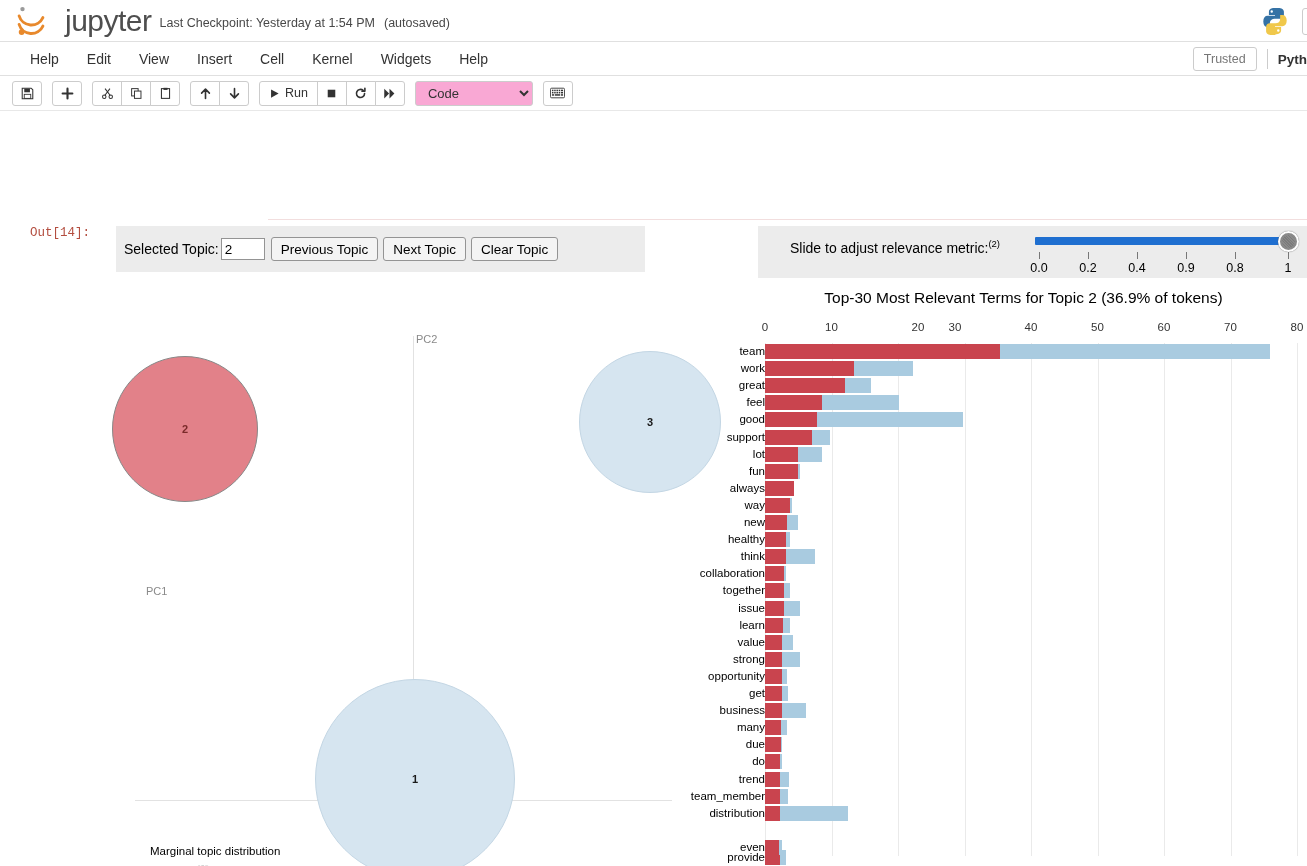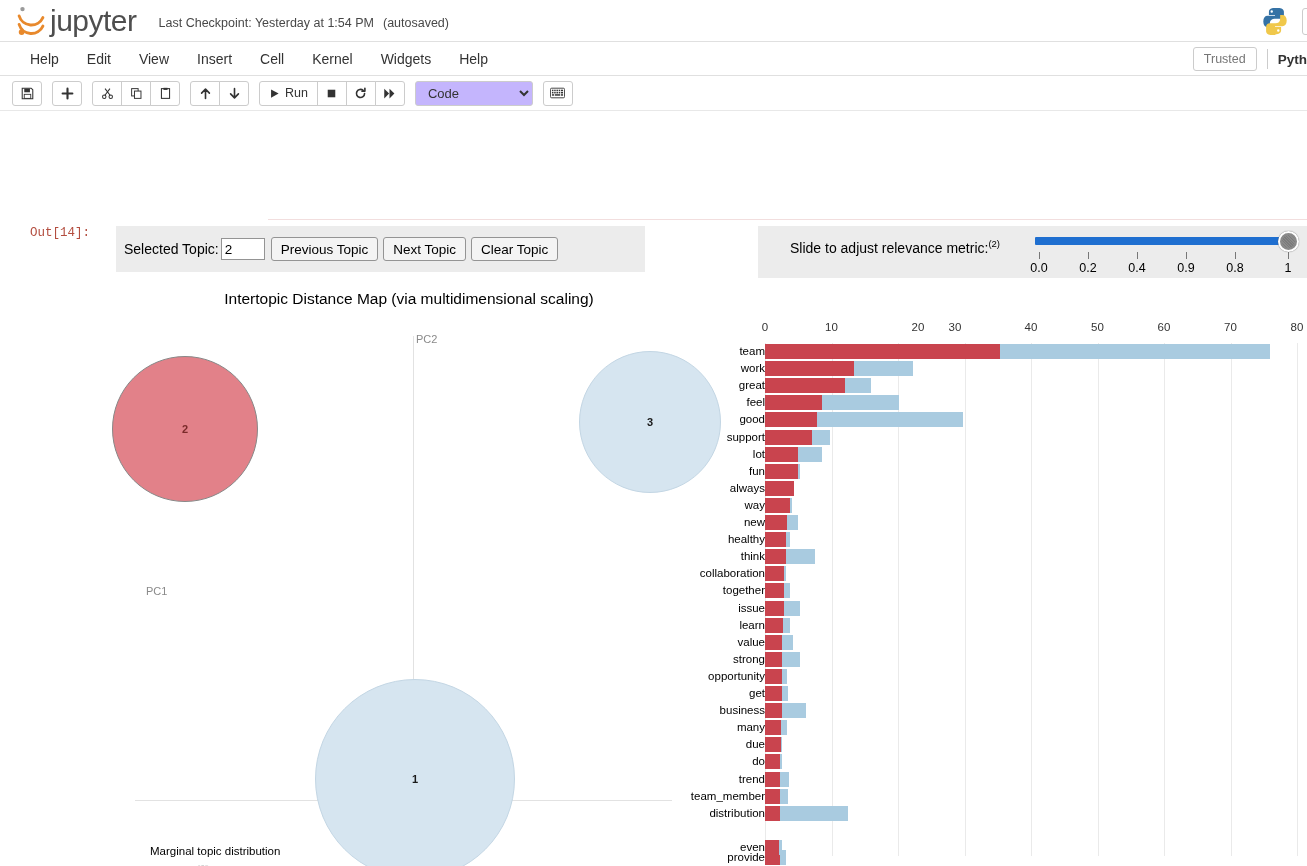--- a/index.html
+++ b/index.html
@@ -15,31 +15,31 @@
 
   
   .jp-header {
     height:42px;
     border-bottom:1px solid #e0e0e0;
     display:flex; align-items:center;
     padding:0 8px 0 14px;
     position:relative;
     background:#fff;
   }
-  .jp-logo { display:flex; align-items:flex-end; gap:0; }
+  .jp-logo { display:flex; align-items:flex-end; gap:15px; }
   .jp-logo svg { display:block; }
   .jp-logo-text {
     font-size:30px; color:#4e4e4e; font-weight:400;
     letter-spacing:-0.5px; margin-left:2px;
   }
   .nb-name {
     font-size:21px; color:#333; margin-left:18px; font-weight:400;
   }
   .checkpoint {
-    font-size:12.5px; color:#484848; margin-left:22px; padding-top:5px;
+    font-size:12.5px; color:#484848; margin-left:8px; padding-top:5px;
   }
   .autosaved {
     font-size:12.5px; color:#484848; margin-left:9px; padding-top:5px;
   }
   .hdr-right {
     position:absolute; right:0; top:0; height:42px;
     display:flex; align-items:center; gap:12px; padding-right:0;
   }
   .py-logo { width:30px; height:30px; }
   .logout-btn {
@@ -84,21 +84,21 @@
     font-size:13px; color:#333; margin-left:-1px;
   }
   .tb-group .tb-btn:first-child { margin-left:0; border-radius:3px 0 0 3px; }
   .tb-group .tb-btn:last-child { border-radius:0 3px 3px 0; }
   .tb-group.single .tb-btn { border-radius:3px; }
   .tb-run {
     width:auto; padding:0 9px; gap:5px; font-size:12.5px;
   }
   .tb-select {
     height:25px; border:1px solid #ccc; border-radius:3px;
-    font-size:13px; color:#333; background:#c4b5fd; width:118px;
+    font-size:13px; color:#333; background:#f9a8d4; width:118px;
     padding-left:8px; margin-right:10px;
     font-family:"Liberation Sans", sans-serif;
   }
   .tb-kbd {
     width:30px; height:25px; border:1px solid #ccc; background:#fff;
     border-radius:3px; display:flex; align-items:center; justify-content:center;
   }
 
   
   .nb-body { position:relative; width:1307px; height:755px; background:#fff; }
@@ -399,21 +399,21 @@
         <div class="slbl" style="left:4px">0.0</div>
         <div class="slbl" style="left:53px">0.2</div>
         <div class="slbl" style="left:102px">0.4</div>
         <div class="slbl" style="left:151px">0.9</div>
         <div class="slbl" style="left:200px">0.8</div>
         <div class="slbl" style="left:253px">1</div>
       </div>
     </div>
   </div>
 
-  <div class="map-title">Intertopic Distance Map (via multidimensional scaling)</div>
+  <div class="bars-title">Top-30 Most Relevant Terms for Topic 2 (36.9% of tokens)</div>
 
   <div class="map-area">
     <div class="map-axis-v"></div>
     <div class="map-axis-h"></div>
     <div class="axis-lbl" style="left:416px; top:22px;">PC2</div>
     <div class="axis-lbl" style="left:146px; top:274px;">PC1</div>
     <div id="circle-host">
         <div class="topic-circle" style="left: 315px; top: 368px; width: 200px; height: 200px; background: rgb(214, 229, 240); border: 1px solid rgb(195, 214, 228); color: rgb(26, 26, 26);">
           <span>1</span>
         </div>

